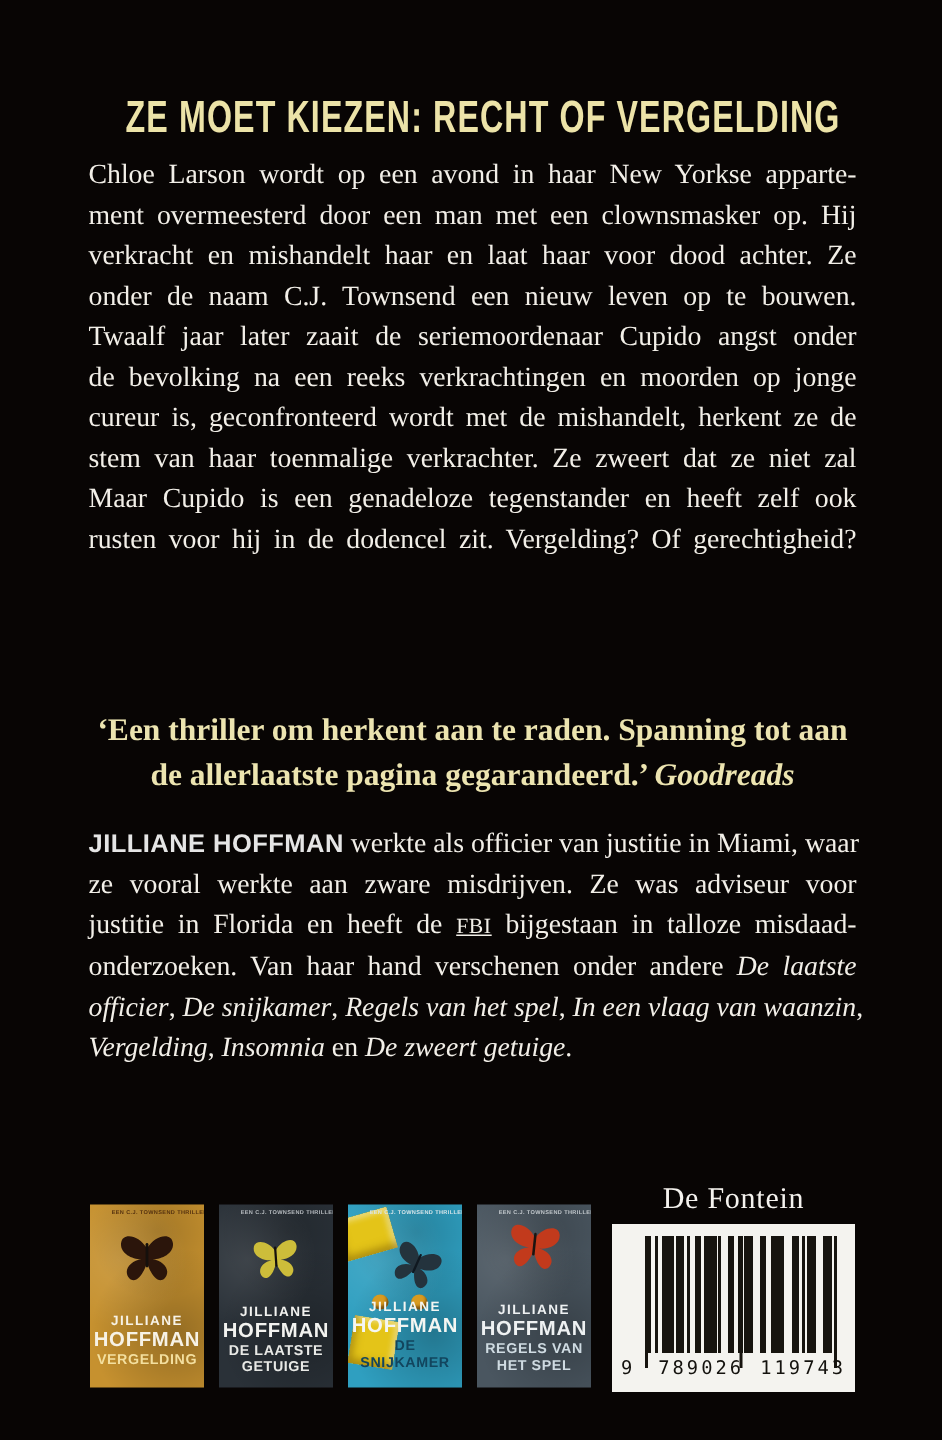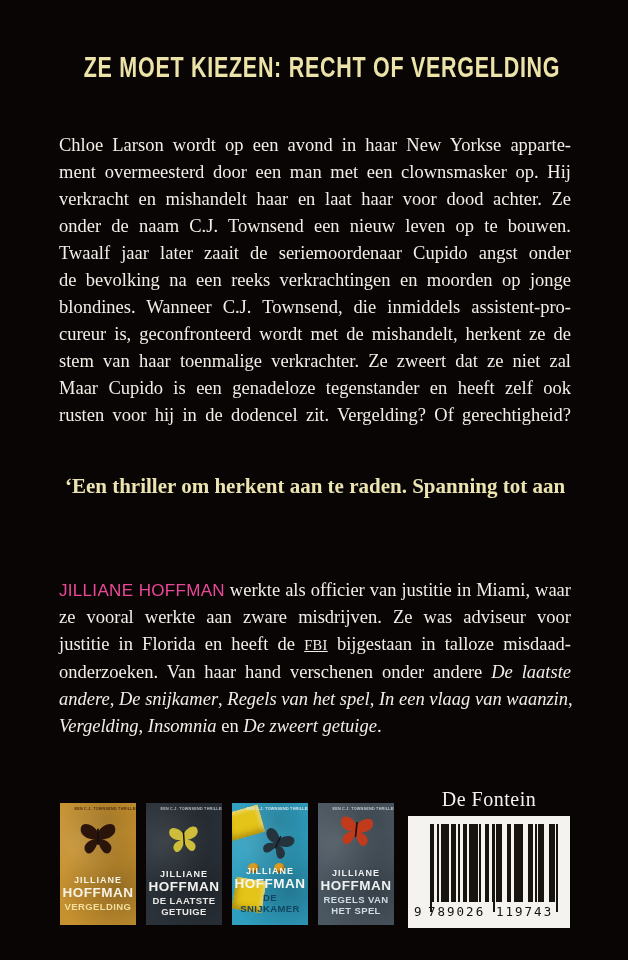--- a/index.html
+++ b/index.html
@@ -1,34 +1,34 @@
 <!DOCTYPE html>
 <html><head>
 <meta charset="utf-8">
 <style>
   html,body{margin:0;padding:0;background:#000;}
   #page{position:relative;width:628px;height:960px;background:#080504;overflow:hidden;
         font-family:"Liberation Serif",serif;}
 
   
-  .headline{position:absolute;top:50px;left:0;width:547px;text-align:center;}
+  .headline{position:absolute;top:62px;left:0;width:547px;text-align:center;}
   .headline span{display:inline-block;font-family:"Liberation Sans",sans-serif;
     font-weight:700;font-size:29px;letter-spacing:1px;color:#ece3a8;
     transform:scale(.74,1.04);transform-origin:center top;white-space:nowrap;}
 
   
-  .jlines{position:absolute;left:59px;width:512px;color:#f2efe8;margin-top:28px;}
+  .jlines{position:absolute;left:59px;width:512px;color:#f2efe8;}
   .jlines .line{font-size:18.5px;line-height:27px;text-align:justify;text-align-last:justify;
     white-space:nowrap;}
   .jlines .line.last{text-align-last:left;}
   .synopsis{top:104px;}
   .bio{top:549px;}
   .seg-i{font-style:italic;}
   .seg-sc{font-size:.78em;letter-spacing:.4px;text-decoration:underline;}
-  .seg-a{font-family:"Liberation Sans",sans-serif;font-weight:400;color:#ec4899;
+  .seg-a{font-family:"Liberation Sans",sans-serif;font-weight:700;color:#e5e5e5;
     font-size:.92em;letter-spacing:.3px;}
 
   
   .quote{position:absolute;top:471px;left:59px;width:512px;color:#ece4b0;font-weight:700;}
   .quote .line{font-size:21px;line-height:30px;text-align:center;text-align-last:center;
     white-space:nowrap;}
 
   
   .cover{position:absolute;top:803px;width:76px;height:122px;overflow:hidden;}
   .cover.c1{left:60px;}  .cover.c2{left:146px;} .cover.c3{left:232px;} .cover.c4{left:318px;}
@@ -68,55 +68,55 @@
   .bars{position:absolute;left:22px;top:8px;width:128px;height:78px;
     background:
       repeating-linear-gradient(90deg,#17140f 0 2px,rgba(0,0,0,0) 2px 7px),
       repeating-linear-gradient(90deg,#17140f 0 4px,rgba(0,0,0,0) 4px 11px),
       repeating-linear-gradient(90deg,rgba(0,0,0,0) 0 16px,#17140f 16px 19px,rgba(0,0,0,0) 19px 23px);}
   .guard{position:absolute;width:2px;height:88px;top:8px;background:#17140f;}
   .g1{left:22px;} .g2{left:85px;} .g3{left:148px;}
   .digits{position:absolute;left:6px;top:88px;width:150px;display:flex;align-items:center;
     font-family:"DejaVu Sans Mono",monospace;font-size:12.5px;color:#14120e;}
   .digits .d9{width:14px;text-align:left;}
-  .digits .grp{flex:1;text-align:left;letter-spacing:2px;}
+  .digits .grp{flex:1;text-align:right;letter-spacing:2px;}
 </style>
 </head>
 <body>
 
 <div id="page">
 
   <div class="headline">
     <span>ZE MOET KIEZEN: RECHT OF VERGELDING</span>
   </div>
 
   <div class="jlines synopsis">
       <div class="line">Chloe Larson wordt op een avond in haar New Yorkse apparte-</div>
       <div class="line">ment overmeesterd door een man met een clownsmasker op. Hij</div>
       <div class="line">verkracht en mishandelt haar en laat haar voor dood achter. Ze</div>
       <div class="line">onder de naam C.J. Townsend een nieuw leven op te bouwen.</div>
       <div class="line">Twaalf jaar later zaait de seriemoordenaar Cupido angst onder</div>
       <div class="line">de bevolking na een reeks verkrachtingen en moorden op jonge</div>
-      <div class="line">blondines. Wanneer C.J. Townsend, die inmiddels assistent-pro-</div>
       <div class="line">cureur is, geconfronteerd wordt met de mishandelt, herkent ze de</div>
       <div class="line">stem van haar toenmalige verkrachter. Ze zweert dat ze niet zal</div>
       <div class="line">Maar Cupido is een genadeloze tegenstander en heeft zelf ook</div>
       <div class="line">rusten voor hij in de dodencel zit. Vergelding? Of gerechtigheid?</div>
     </div>
 
   <div class="quote">
       <div class="line"><span class="seg-n">‘Een thriller om herkent aan te raden. Spanning tot aan</span></div>
+      <div class="line last"><span class="seg-n">de allerlaatste pagina gegarandeerd.’ </span><span class="seg-i">Goodreads</span></div>
     </div>
 
   <div class="jlines bio">
       <div class="line"><span class="seg-a">JILLIANE HOFFMAN</span><span class="seg-n"> werkte als officier van justitie in Miami, waar</span></div>
       <div class="line"><span class="seg-n">ze vooral werkte aan zware misdrijven. Ze was adviseur voor</span></div>
       <div class="line"><span class="seg-n">justitie in Florida en heeft de </span><span class="seg-sc">FBI</span><span class="seg-n"> bijgestaan in talloze misdaad-</span></div>
       <div class="line"><span class="seg-n">onderzoeken. Van haar hand verschenen onder andere </span><span class="seg-i">De laatste</span></div>
-      <div class="line"><span class="seg-i">andere</span><span class="seg-n">, </span><span class="seg-i">De snijkamer</span><span class="seg-n">, </span><span class="seg-i">Regels van het spel</span><span class="seg-n">, </span><span class="seg-i">In een vlaag van waanzin</span><span class="seg-n">,</span></div>
+      <div class="line"><span class="seg-i">officier</span><span class="seg-n">, </span><span class="seg-i">De snijkamer</span><span class="seg-n">, </span><span class="seg-i">Regels van het spel</span><span class="seg-n">, </span><span class="seg-i">In een vlaag van waanzin</span><span class="seg-n">,</span></div>
       <div class="line last"><span class="seg-i">Vergelding</span><span class="seg-n">, </span><span class="seg-i">Insomnia</span><span class="seg-n"> en </span><span class="seg-i">De zweert getuige</span><span class="seg-n">.</span></div>
     </div>
 
   <div class="cover c1" style="background: rgb(198, 145, 47);">
     <div class="tex"></div>
     <div class="cover-tagline" style="color: rgb(83, 48, 15);">EEN C.J. TOWNSEND THRILLER</div>
     <svg class="fly" width="40" height="37" viewBox="0 0 44 40">
       <path d="M22 12 C16 2 4 0 3 8 C2 15 10 20 18 20 C10 21 4 28 9 34 C14 39 20 30 22 22 C24 30 30 39 35 34 C40 28 34 21 26 20 C34 20 42 15 41 8 C40 0 28 2 22 12 Z" fill="#2b150b"></path>
       <rect x="21" y="8" width="2" height="18" rx="1" fill="#15100c"></rect>
     </svg>

